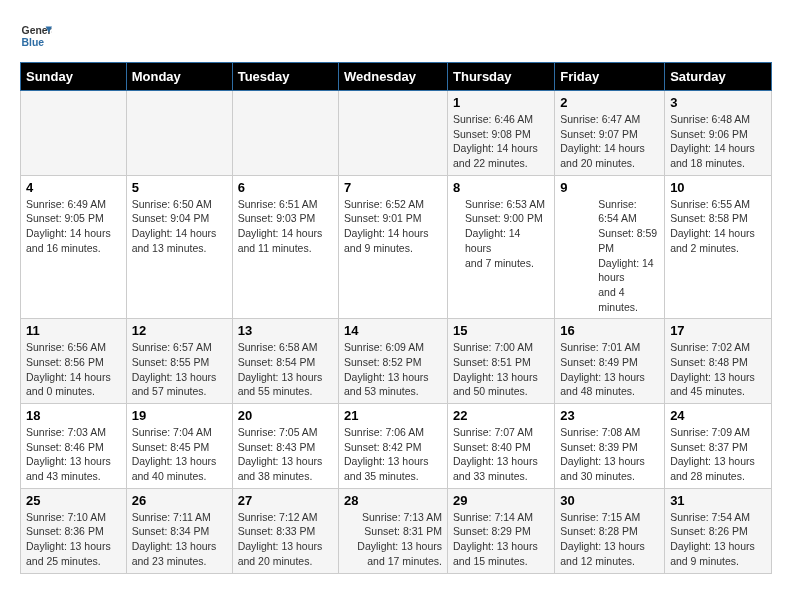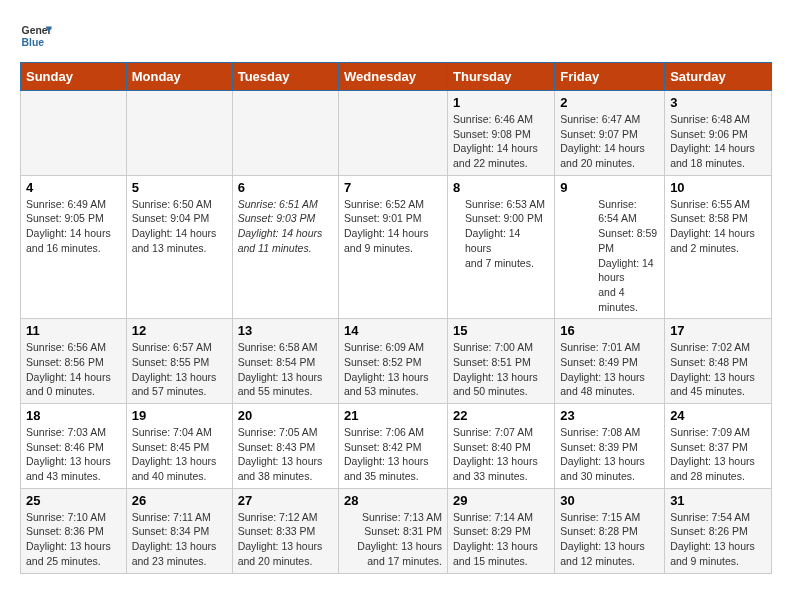--- a/index.html
+++ b/index.html
@@ -37,21 +37,21 @@
     .subtitle {
       font-size: 15px;
       color: #333;
     }
     table {
       width: 100%;
       border-collapse: collapse;
       font-size: 11px;
     }
     thead tr th {
-      background-color: #c2410c;
+      background-color: #000000;
       color: #fff;
       text-align: left;
       padding: 6px 5px;
       font-size: 13px;
       border: 1px solid #2e6da4;
     }
     tbody tr td {
       border: 1px solid #ccc;
       vertical-align: top;
       padding: 4px 5px;
@@ -145,21 +145,21 @@
         </td>
         <td>
           <div class="day-number">5</div>
           <div class="day-info" style="white-space: pre-line;">Sunrise: 6:50 AM
 Sunset: 9:04 PM
 Daylight: 14 hours
 and 13 minutes.</div>
         </td>
         <td>
           <div class="day-number">6</div>
-          <div class="day-info" style="white-space: pre-line; font-style: italic;">Sunrise: 6:51 AM
+          <div class="day-info" style="white-space: pre-line;">Sunrise: 6:51 AM
 Sunset: 9:03 PM
 Daylight: 14 hours
 and 11 minutes.</div>
         </td>
         <td>
           <div class="day-number">7</div>
           <div class="day-info" style="white-space: pre-line;">Sunrise: 6:52 AM
 Sunset: 9:01 PM
 Daylight: 14 hours
 and 9 minutes.</div>

